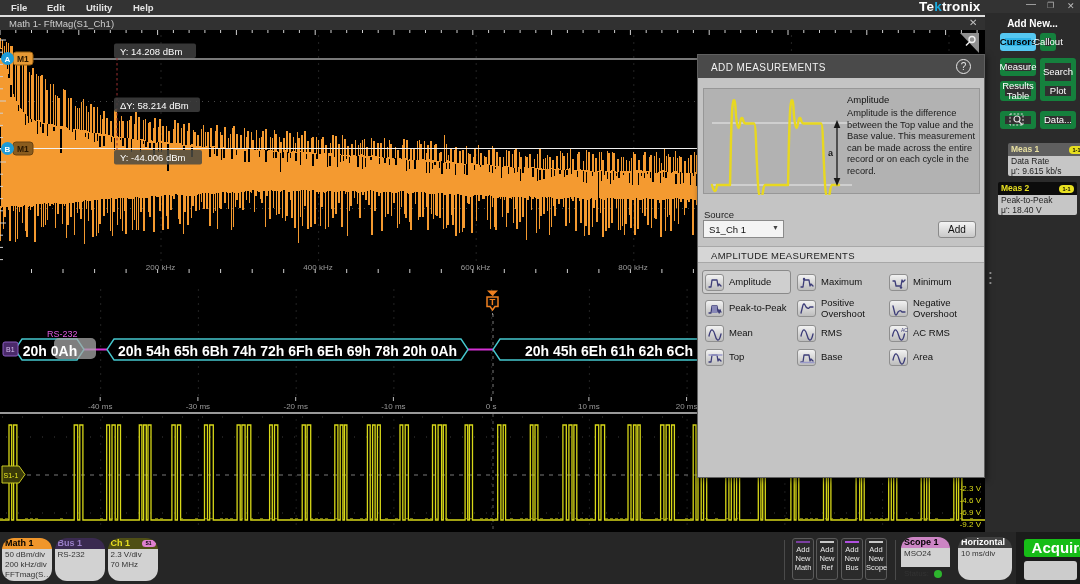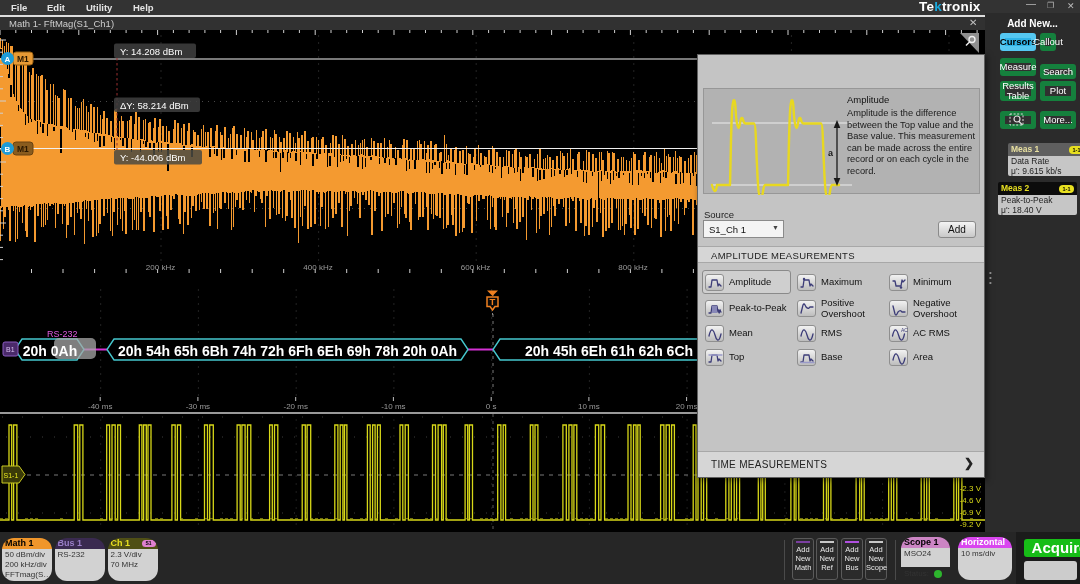--- a/index.html
+++ b/index.html
@@ -128,31 +128,31 @@
 <text x="981" y="101" font-size="8" fill="#D8D818" text-anchor="end">-6.9 V</text>
 <text x="981" y="113" font-size="8" fill="#D8D818" text-anchor="end">-9.2 V</text>
 </g>
 </svg>
 
 <div class="abs" style="left:985px;top:13px;width:95px;height:519px;background:#2b2b2b">
   <div class="abs" style="left:0;top:5px;width:95px;text-align:center;font-size:10px;font-weight:bold;color:#fff">Add New...</div>
   <div class="sbtn" style="left:15px;top:20px;width:36px;height:18px;background:#2FB4E8;border-color:#55c8f2;color:#000;font-weight:bold">Cursors</div>
   <div class="sbtn" style="left:55px;top:20px;width:16px;height:18px">Callout</div>
   <div class="sbtn" style="left:15px;top:45px;width:36px;height:18px">Measure</div>
-  <div class="sbtn" style="left:55px;top:51px;width:36px;height:15px">Search</div>
+  <div class="sbtn" style="left:55px;top:45px;width:36px;height:28px">Search</div>
   <div class="sbtn" style="left:15px;top:68px;width:36px;height:20px">Results<br>Table</div>
   <div class="sbtn" style="left:55px;top:68px;width:36px;height:20px">Plot</div>
   <div class="sbtn" style="left:15px;top:98px;width:36px;height:18px">
     <svg width="18" height="14" viewBox="0 0 18 14">
           <rect x="1" y="1" width="13" height="11" fill="none" stroke="#ddd" stroke-width="1" stroke-dasharray="2,1.6"></rect>
           <circle cx="8" cy="6" r="3" fill="none" stroke="#ddd" stroke-width="1.2"></circle>
           <line x1="10" y1="8.5" x2="13.5" y2="12" stroke="#ddd" stroke-width="1.2"></line>
         </svg>
   </div>
-  <div class="sbtn" style="left:55px;top:98px;width:36px;height:18px">More...</div>
+  <div class="sbtn" style="left:55px;top:98px;width:36px;height:18px">Data...</div>
 
   <div class="abs" style="left:23px;top:130px;width:79px;height:33px;border-radius:2px;overflow:hidden">
     <div style="height:13px;background:#5f5f5f;font-size:8.5px;font-weight:bold;color:#e8e0a0;padding:1px 3px;position:relative">Meas 1
       <span style="position:absolute;right:3px;top:2.5px;width:15px;height:8px;background:#E8E020;border-radius:4px;font-size:5.5px;color:#000;text-align:center;line-height:8px;font-weight:bold">1-1</span></div>
     <div style="height:20px;background:#c6c6c6;font-size:8.5px;color:#222;padding:0 3px;line-height:9.5px;font-weight:normal">
           <div style="padding-top:1px">Data Rate</div>
           <div>μ': 9.615 kb/s</div>
         </div>
   </div>
   <div class="abs" style="left:13px;top:169px;width:79px;height:33px;border-radius:2px;overflow:hidden">
@@ -160,20 +160,24 @@
       <span style="position:absolute;right:3px;top:2.5px;width:15px;height:8px;background:#E8E020;border-radius:4px;font-size:5.5px;color:#000;text-align:center;line-height:8px;font-weight:bold">1-1</span></div>
     <div style="height:20px;background:#c6c6c6;font-size:8.5px;color:#222;padding:0 3px;line-height:9.5px">
           <div style="padding-top:1px">Peak-to-Peak</div>
           <div>μ': 18.40 V</div>
         </div>
   </div>
   <div class="abs" style="left:4px;top:257px;width:3px;height:16px;color:#999;font-size:8px;line-height:5px">•<br>•<br>•</div>
 </div>
 
 <div class="abs" style="left:697px;top:54px;width:288px;height:424px;background:#c4c4c4;border:1px solid #606060;box-shadow:2px 2px 6px rgba(0,0,0,0.5)">
+  <div class="abs" style="left:0;top:0;width:286px;height:23px;background:#4a4a4a">
+    <span class="abs" style="left:13px;top:7px;font-size:10px;color:#f2f2f2;letter-spacing:0.4px">ADD MEASUREMENTS</span>
+    <span class="abs" style="left:258px;top:4px;width:15px;height:15px;border:1.4px solid #e8e8e8;border-radius:50%;color:#e8e8e8;font-size:10px;text-align:center;line-height:14px">?</span>
+  </div>
   <div class="abs" style="left:5px;top:33px;width:277px;height:106px;background:#b2b2b2;border:1px solid #979797">
     <svg width="277" height="106" viewBox="0 0 277 106" xmlns="http://www.w3.org/2000/svg" style="position:absolute;left:0;top:0">
 <line x1="8" y1="34" x2="148" y2="34" stroke="#d8d8d8" stroke-width="1.5"></line>
 <line x1="8" y1="96" x2="148" y2="96" stroke="#d8d8d8" stroke-width="1.5"></line>
 <path d="M8 96 C10 104,12 104,13 96 L26 96 C27 60,27 30,28.5 17 C29.5 8,31 10,31.5 19 C32 29,33 39,34.5 39 C36 39,36 30,37.5 29 C39.5 28,38.5 34,41.5 34.5 L50 34.5 C52 34.5,52 60,53 76 C54 101,55 109,57 109 C59 109,59 96,61 96 L84 96 C85 60,85 30,86.5 17 C87.5 8,89 10,89.5 19 C90 29,91 39,92.5 39 C94 39,94 30,95.5 29 C97.5 28,96.5 34,99.5 34.5 L117 34.5 C119 34.5,119 60,120 76 C121 101,122 109,124 109 C126 109,126 96,128 96 L135 96" fill="none" stroke="#E8D820" stroke-width="2.4" stroke-linejoin="round" stroke-linecap="round"></path>
 <g stroke="#1a1a1a" stroke-width="1.3">
 <line x1="133" y1="38" x2="133" y2="90"></line>
 </g>
 <polygon points="133,31 129.7,39 136.3,39" fill="#1a1a1a"></polygon>
 <polygon points="133,97 129.7,89 136.3,89" fill="#1a1a1a"></polygon>
@@ -288,24 +292,20 @@
       </div>
       <div style="position:absolute;left:123px;top:296px;font-size:9.5px;color:#111;line-height:11px;white-space:nowrap">Base</div>
       <div class="micon" style="left:191px;top:294px">
         <svg width="19" height="17" viewBox="0 0 19 17" xmlns="http://www.w3.org/2000/svg" style="position:absolute;left:0;top:0">
           <g fill="none" stroke="#3C3C78" stroke-width="1.3" stroke-linejoin="round" stroke-linecap="round">
             <path d="M3 11 q1.5 -7 3.5 -6 q1.5 1 2.5 5 q1 4 2.5 5 q2 1 3.5 -6" transform="translate(0,-1)"></path>
           </g>
         </svg>
       </div>
       <div style="position:absolute;left:215px;top:296px;font-size:9.5px;color:#111;line-height:11px;white-space:nowrap">Area</div>
-  <div class="abs" style="left:0;top:396px;width:286px;height:26px;background:#d6d6d6;border-top:1px solid #a8a8a8">
-    <span class="abs" style="left:13px;top:7px;font-size:10px;color:#222;letter-spacing:0.3px">TIME MEASUREMENTS</span>
-    <span class="abs" style="left:266px;top:4px;font-size:12px;font-weight:bold;color:#222">❯</span>
-  </div>
 </div>
 
 <div class="abs" style="left:0;top:532px;width:1080px;height:52px;background:#262626">
   <div class="abs" style="left:1016px;top:0;width:64px;height:52px;background:#1b1b1b"></div>
   <div class="badge" style="left:2px;top:5.5px">
         <div class="bhead" style="background:#F0962B;color:#000">Math 1</div>
     <div class="bbody">50 dBm/div<br>200 kHz/div<br>FFTmag(S…</div>
       </div>
   <div class="badge" style="left:54.5px;top:5.5px">
         <div class="bhead" style="background:#3a2a50;color:#9a7fc8">Bus 1</div>
@@ -321,19 +321,19 @@
   <div class="addnew" style="left:792px;top:6px"><i style="background:#7a3fa0"></i>Add<br>New<br>Math</div>
   <div class="addnew" style="left:816px;top:6px"><i style="background:#c8c8c8"></i>Add<br>New<br>Ref</div>
   <div class="addnew" style="left:841px;top:6px"><i style="background:#b050e0"></i>Add<br>New<br>Bus</div>
   <div class="addnew" style="left:865px;top:6px"><i style="background:#c8c8c8"></i>Add<br>New<br>Scope</div>
   <div class="badge" style="left:901px;top:5px;width:49px">
         <div class="bhead" style="background:#CC85C4;color:#000">Scope 1</div>
     <div class="bbody" style="position:relative;height:19px">MSO24<div style="position:absolute;left:3px;top:21px">Status:</div>
     <span style="position:absolute;left:33px;top:22px;width:8px;height:8px;border-radius:50%;background:#2DB52D"></span></div>
       </div>
   <div class="badge" style="left:958px;top:5px;width:54px">
-        <div class="bhead" style="background:#d946ef;color:#fff">Horizontal</div>
+        <div class="bhead" style="background:#404040;color:#fff">Horizontal</div>
     <div class="bbody">10 ms/div</div>
       </div>
   <div class="abs" style="left:1024px;top:7px;width:71px;height:18px;background:#17BD17;border-radius:3px;color:#fff;font-weight:bold;font-size:15px;text-align:center;line-height:18px">Acquire</div>
   <div class="abs" style="left:1024px;top:29px;width:53px;height:19px;background:#cccccc;border-radius:3px"></div>
 </div>
 
 </div>
 </body></html>

